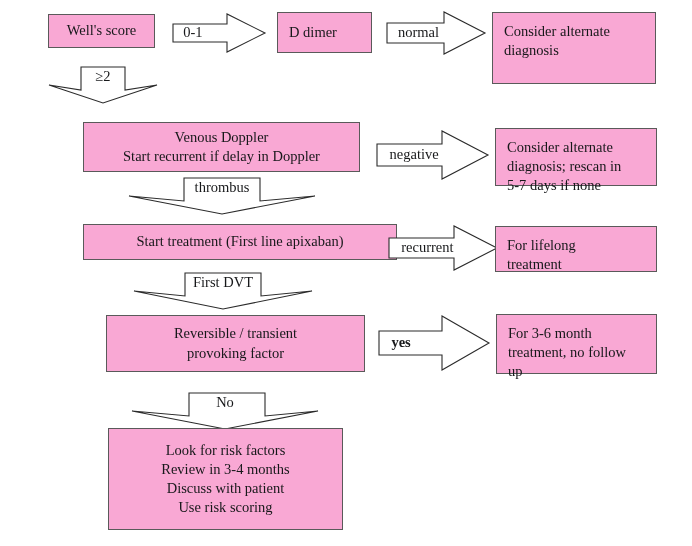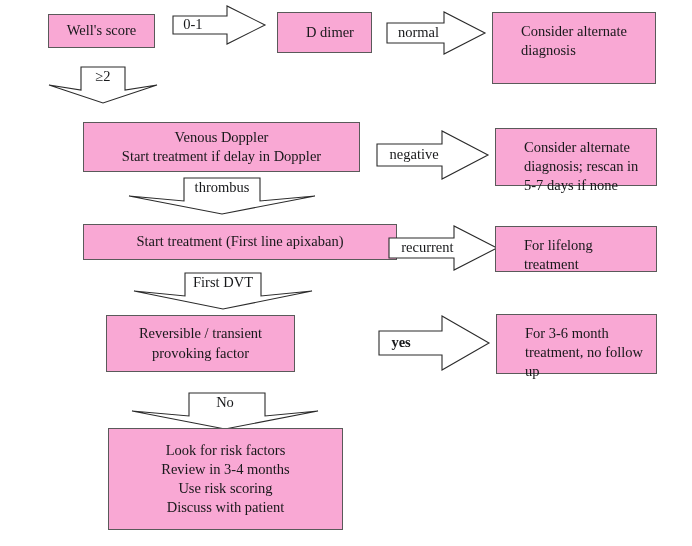--- a/index.html
+++ b/index.html
@@ -25,21 +25,21 @@
     background: #f9a8d4;
     display: flex;
     flex-direction: column;
     justify-content: center;
     font-size: 14.5px;
     line-height: 1.32;
     color: #17181a;
   }
   .node .line { display: block; white-space: pre; }
   .node.center { align-items: center; text-align: center; }
-  .node.left { align-items: flex-start; text-align: left; padding-left: 28px; }
+  .node.left { align-items: flex-start; text-align: left; padding-left: 11px; }
   .node.topleft { justify-content: flex-start; padding-top: 9px; }
 
   
   .arrow {
     position: absolute;
     box-sizing: border-box;
   }
   .arrow svg { display: block; width: 100%; height: 100%; overflow: visible; }
   .arrow .alabel {
     position: absolute;
@@ -69,21 +69,21 @@
 </style>
 </head>
 <body>
 
 <div id="canvas">
 
   <div class="node center" style="left:48px; top:14px; width:107px; height:34px;">
     <span class="line">Well's score</span>
   </div>
 
-  <div class="arrow right" style="left:172px; top:5px; width:94px; height:40px;text-decoration:underline;">
+  <div class="arrow right" style="left:172px; top:13px; width:94px; height:40px;text-decoration:underline;">
     <svg viewBox="0 0 94 40" preserveAspectRatio="none">
       <path class="shape" d="M1,11 L55,11 L55,1 L93,20 L55,39 L55,29 L1,29 Z"></path>
     </svg>
     <span class="alabel">0-1</span>
   </div>
 
   <div class="node left" style="left:277px; top:12px; width:95px; height:41px;">
     <span class="line">D dimer</span>
   </div>
 
@@ -102,21 +102,21 @@
   <div class="arrow down" style="left:48px; top:66px; width:110px; height:38px;">
     <svg viewBox="0 0 110 38" preserveAspectRatio="none">
       <path class="shape" d="M33,1 L77,1 L77,24 L109,19 L55,37 L1,19 L33,24 Z"></path>
     </svg>
     <span class="alabel">≥2</span>
   </div>
 
 
   <div class="node center" style="left:83px; top:122px; width:277px; height:50px;">
     <span class="line">Venous Doppler</span>
-    <span class="line">Start treatment if delay in Doppler</span>
+    <span class="line">Start recurrent if delay in Doppler</span>
   </div>
 
   <div class="arrow right" style="left:376px; top:130px; width:113px; height:50px;">
     <svg viewBox="0 0 113 50" preserveAspectRatio="none">
       <path class="shape" d="M1,14 L66,14 L66,1 L112,25 L66,49 L66,36 L1,36 Z"></path>
     </svg>
     <span class="alabel">negative</span>
   </div>
 
   <div class="node left topleft" style="left:495px; top:128px; width:162px; height:58px;">
@@ -148,21 +148,21 @@
     <span class="line">treatment</span>
   </div>
 
   <div class="arrow down" style="left:133px; top:272px; width:180px; height:38px;">
     <svg viewBox="0 0 180 38" preserveAspectRatio="none">
       <path class="shape" d="M52,1 L128,1 L128,24 L179,19 L90,37 L1,19 L52,24 Z"></path>
     </svg>
     <span class="alabel">First DVT</span>
   </div>
 
-  <div class="node center" style="left:106px; top:315px; width:189px; height:57px;">
+  <div class="node center" style="left:106px; top:315px; width:259px; height:57px;">
     <span class="line">Reversible / transient</span>
     <span class="line">provoking factor</span>
   </div>
 
   <div class="arrow right" style="left:378px; top:315px; width:112px; height:56px;font-weight:bold;">
     <svg viewBox="0 0 112 56" preserveAspectRatio="none">
       <path class="shape" d="M1,16 L64,16 L64,1 L111,28 L64,55 L64,40 L1,40 Z"></path>
     </svg>
     <span class="alabel">yes</span>
   </div>
@@ -176,17 +176,17 @@
   <div class="arrow down" style="left:131px; top:392px; width:188px; height:38px;">
     <svg viewBox="0 0 188 38" preserveAspectRatio="none">
       <path class="shape" d="M58,1 L134,1 L134,24 L187,19 L94,37 L1,19 L58,24 Z"></path>
     </svg>
     <span class="alabel">No</span>
   </div>
 
   <div class="node center" style="left:108px; top:428px; width:235px; height:102px;">
     <span class="line">Look for risk factors</span>
     <span class="line">Review in 3-4 months</span>
+    <span class="line">Discuss with patient</span>
     <span class="line">Use risk scoring</span>
-    <span class="line">Discuss with patient</span>
   </div>
 
 </div>
 
 </body></html>

